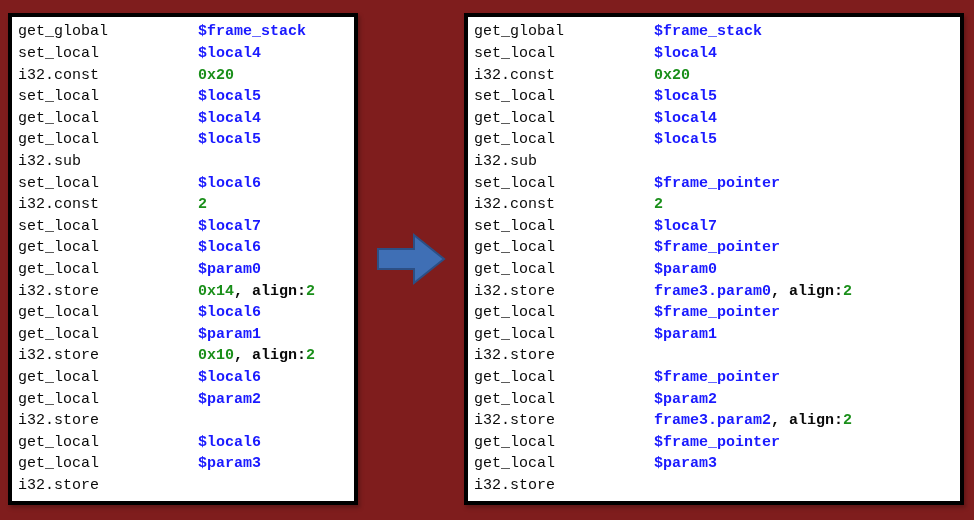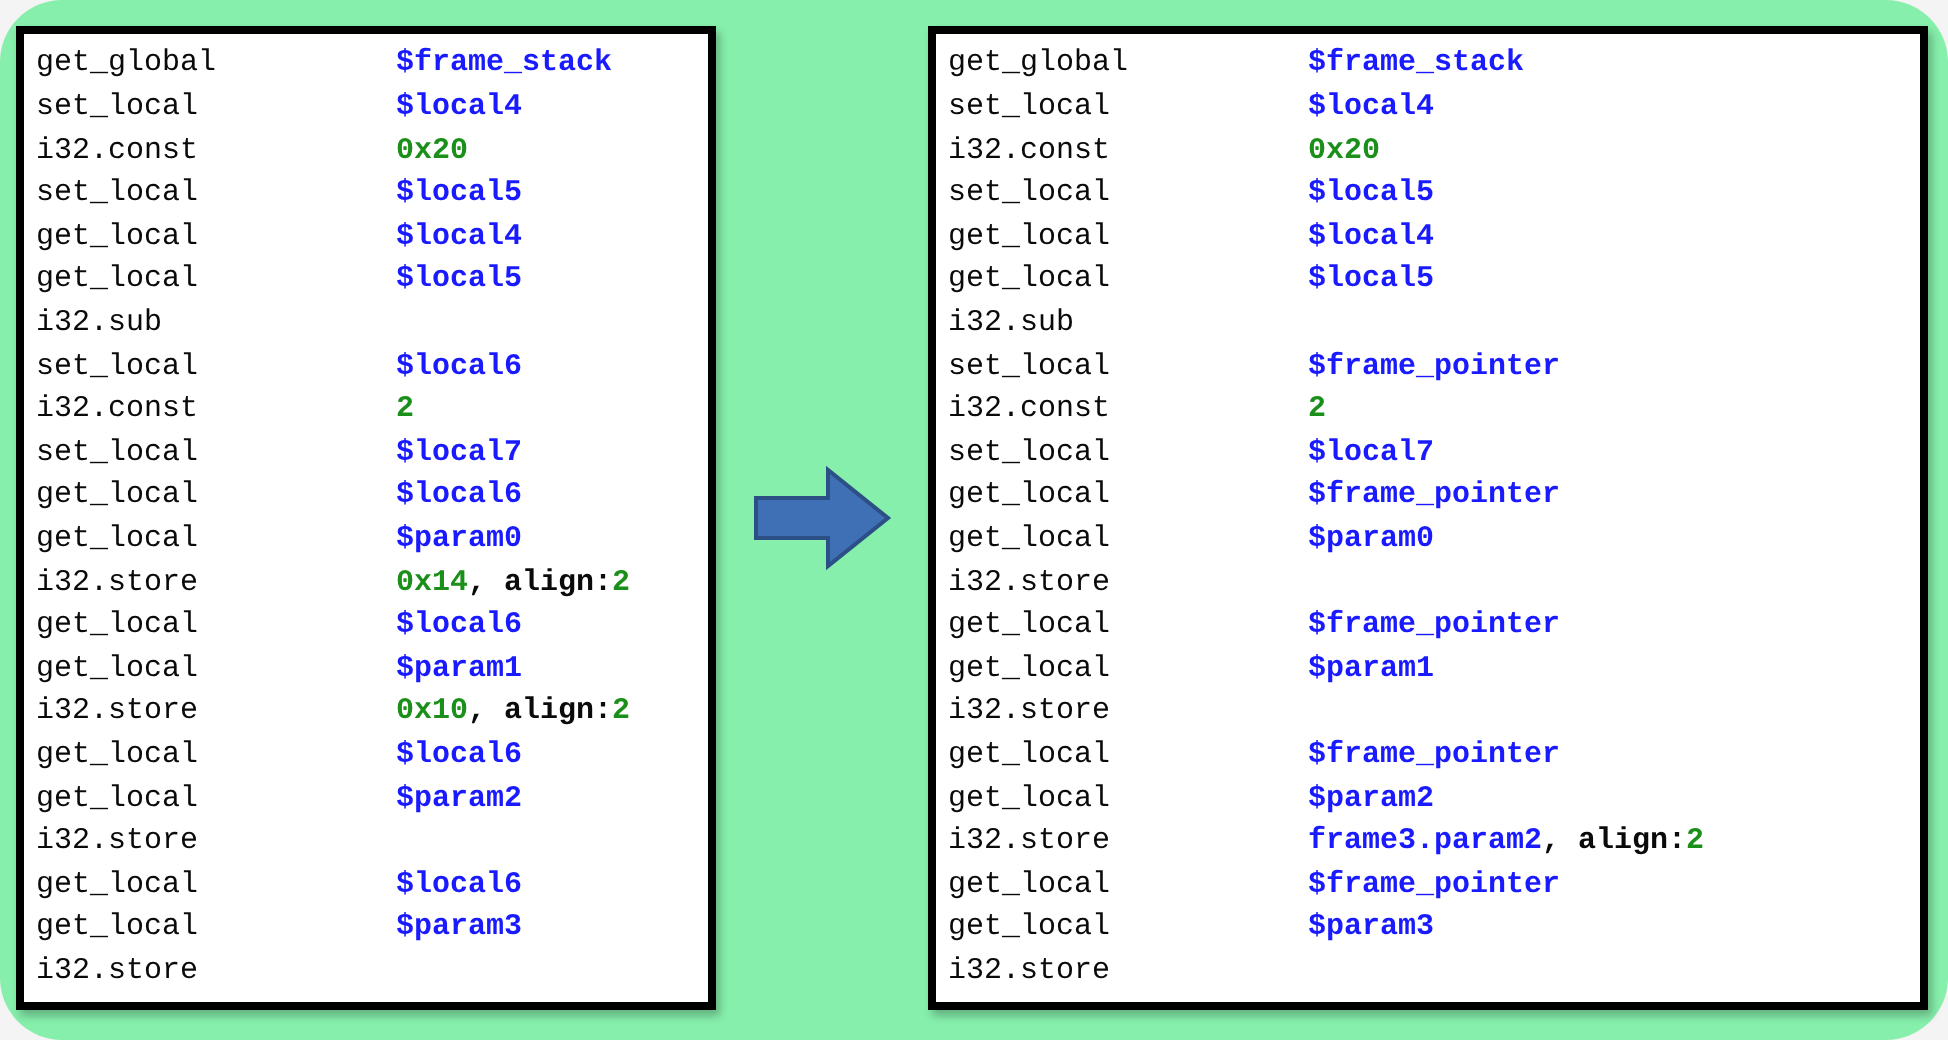--- a/index.html
+++ b/index.html
@@ -7,24 +7,23 @@
     padding: 0;
     width: 974px;
     height: 520px;
     background: #f4f4f4;
     font-family: "Consolas", "Courier New", monospace;
   }
   .stage {
     width: 974px;
     height: 520px;
     position: relative;
-    background: #86efac;
+    background: #7f1d1d;
     box-sizing: border-box;
     padding: 6px 8px 8px 8px;
-    border-radius: 31px;
   }
   .row {
     display: flex;
     align-items: center;
     gap: 18px;
     height: 100%;
   }
   .panel {
     border: 4px solid #000;
     background: #fff;
@@ -99,21 +98,21 @@
         <div class="codeline"><span class="col-op tok-op">i32.const</span><span class="col-arg"><span class="tok-num">0x20</span></span></div>
         <div class="codeline"><span class="col-op tok-op">set_local</span><span class="col-arg"><span class="tok-var">$local5</span></span></div>
         <div class="codeline"><span class="col-op tok-op">get_local</span><span class="col-arg"><span class="tok-var">$local4</span></span></div>
         <div class="codeline"><span class="col-op tok-op">get_local</span><span class="col-arg"><span class="tok-var">$local5</span></span></div>
         <div class="codeline"><span class="col-op tok-op">i32.sub</span><span class="col-arg"></span></div>
         <div class="codeline"><span class="col-op tok-op">set_local</span><span class="col-arg"><span class="tok-var">$frame_pointer</span></span></div>
         <div class="codeline"><span class="col-op tok-op">i32.const</span><span class="col-arg"><span class="tok-num">2</span></span></div>
         <div class="codeline"><span class="col-op tok-op">set_local</span><span class="col-arg"><span class="tok-var">$local7</span></span></div>
         <div class="codeline"><span class="col-op tok-op">get_local</span><span class="col-arg"><span class="tok-var">$frame_pointer</span></span></div>
         <div class="codeline"><span class="col-op tok-op">get_local</span><span class="col-arg"><span class="tok-var">$param0</span></span></div>
-        <div class="codeline"><span class="col-op tok-op">i32.store</span></div>
+        <div class="codeline"><span class="col-op tok-op">i32.store</span><span class="col-arg"><span class="tok-var">frame3.param0</span><span class="tok-plain">, align:</span><span class="tok-num">2</span></span></div>
         <div class="codeline"><span class="col-op tok-op">get_local</span><span class="col-arg"><span class="tok-var">$frame_pointer</span></span></div>
         <div class="codeline"><span class="col-op tok-op">get_local</span><span class="col-arg"><span class="tok-var">$param1</span></span></div>
         <div class="codeline"><span class="col-op tok-op">i32.store</span></div>
         <div class="codeline"><span class="col-op tok-op">get_local</span><span class="col-arg"><span class="tok-var">$frame_pointer</span></span></div>
         <div class="codeline"><span class="col-op tok-op">get_local</span><span class="col-arg"><span class="tok-var">$param2</span></span></div>
         <div class="codeline"><span class="col-op tok-op">i32.store</span><span class="col-arg"><span class="tok-var">frame3.param2</span><span class="tok-plain">, align:</span><span class="tok-num">2</span></span></div>
         <div class="codeline"><span class="col-op tok-op">get_local</span><span class="col-arg"><span class="tok-var">$frame_pointer</span></span></div>
         <div class="codeline"><span class="col-op tok-op">get_local</span><span class="col-arg"><span class="tok-var">$param3</span></span></div>
         <div class="codeline"><span class="col-op tok-op">i32.store</span></div>
       </div>

